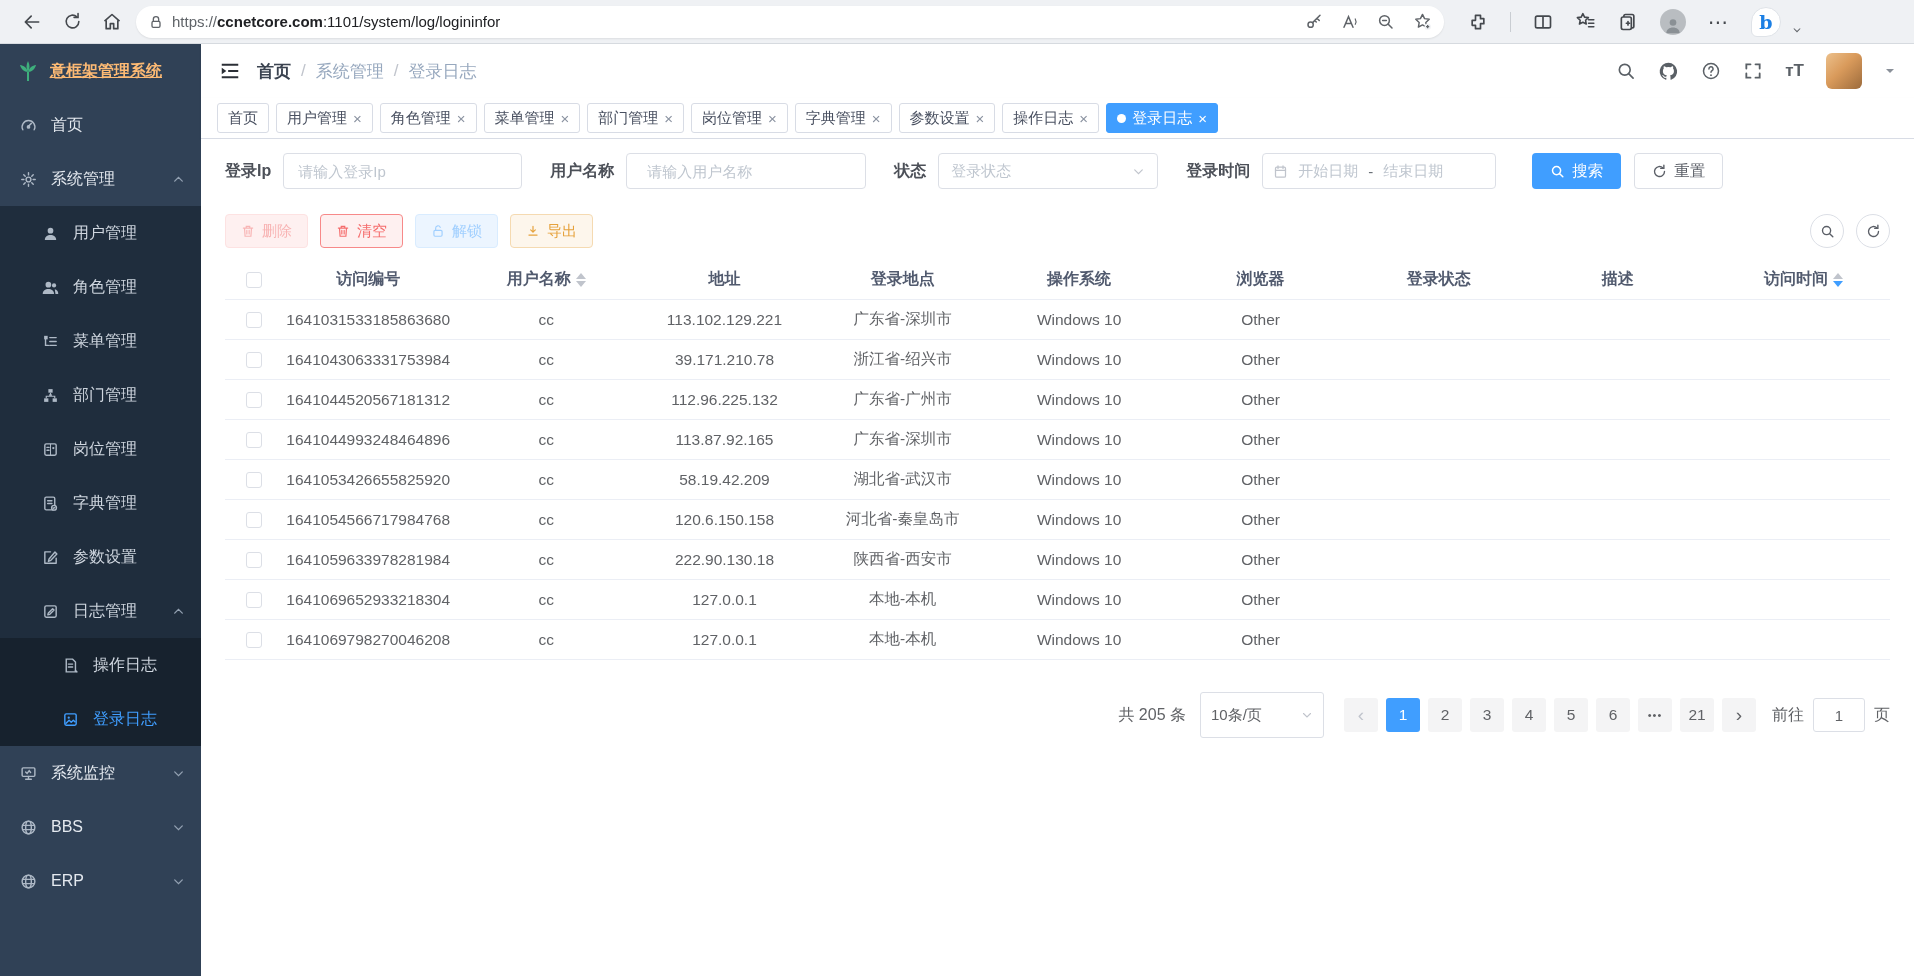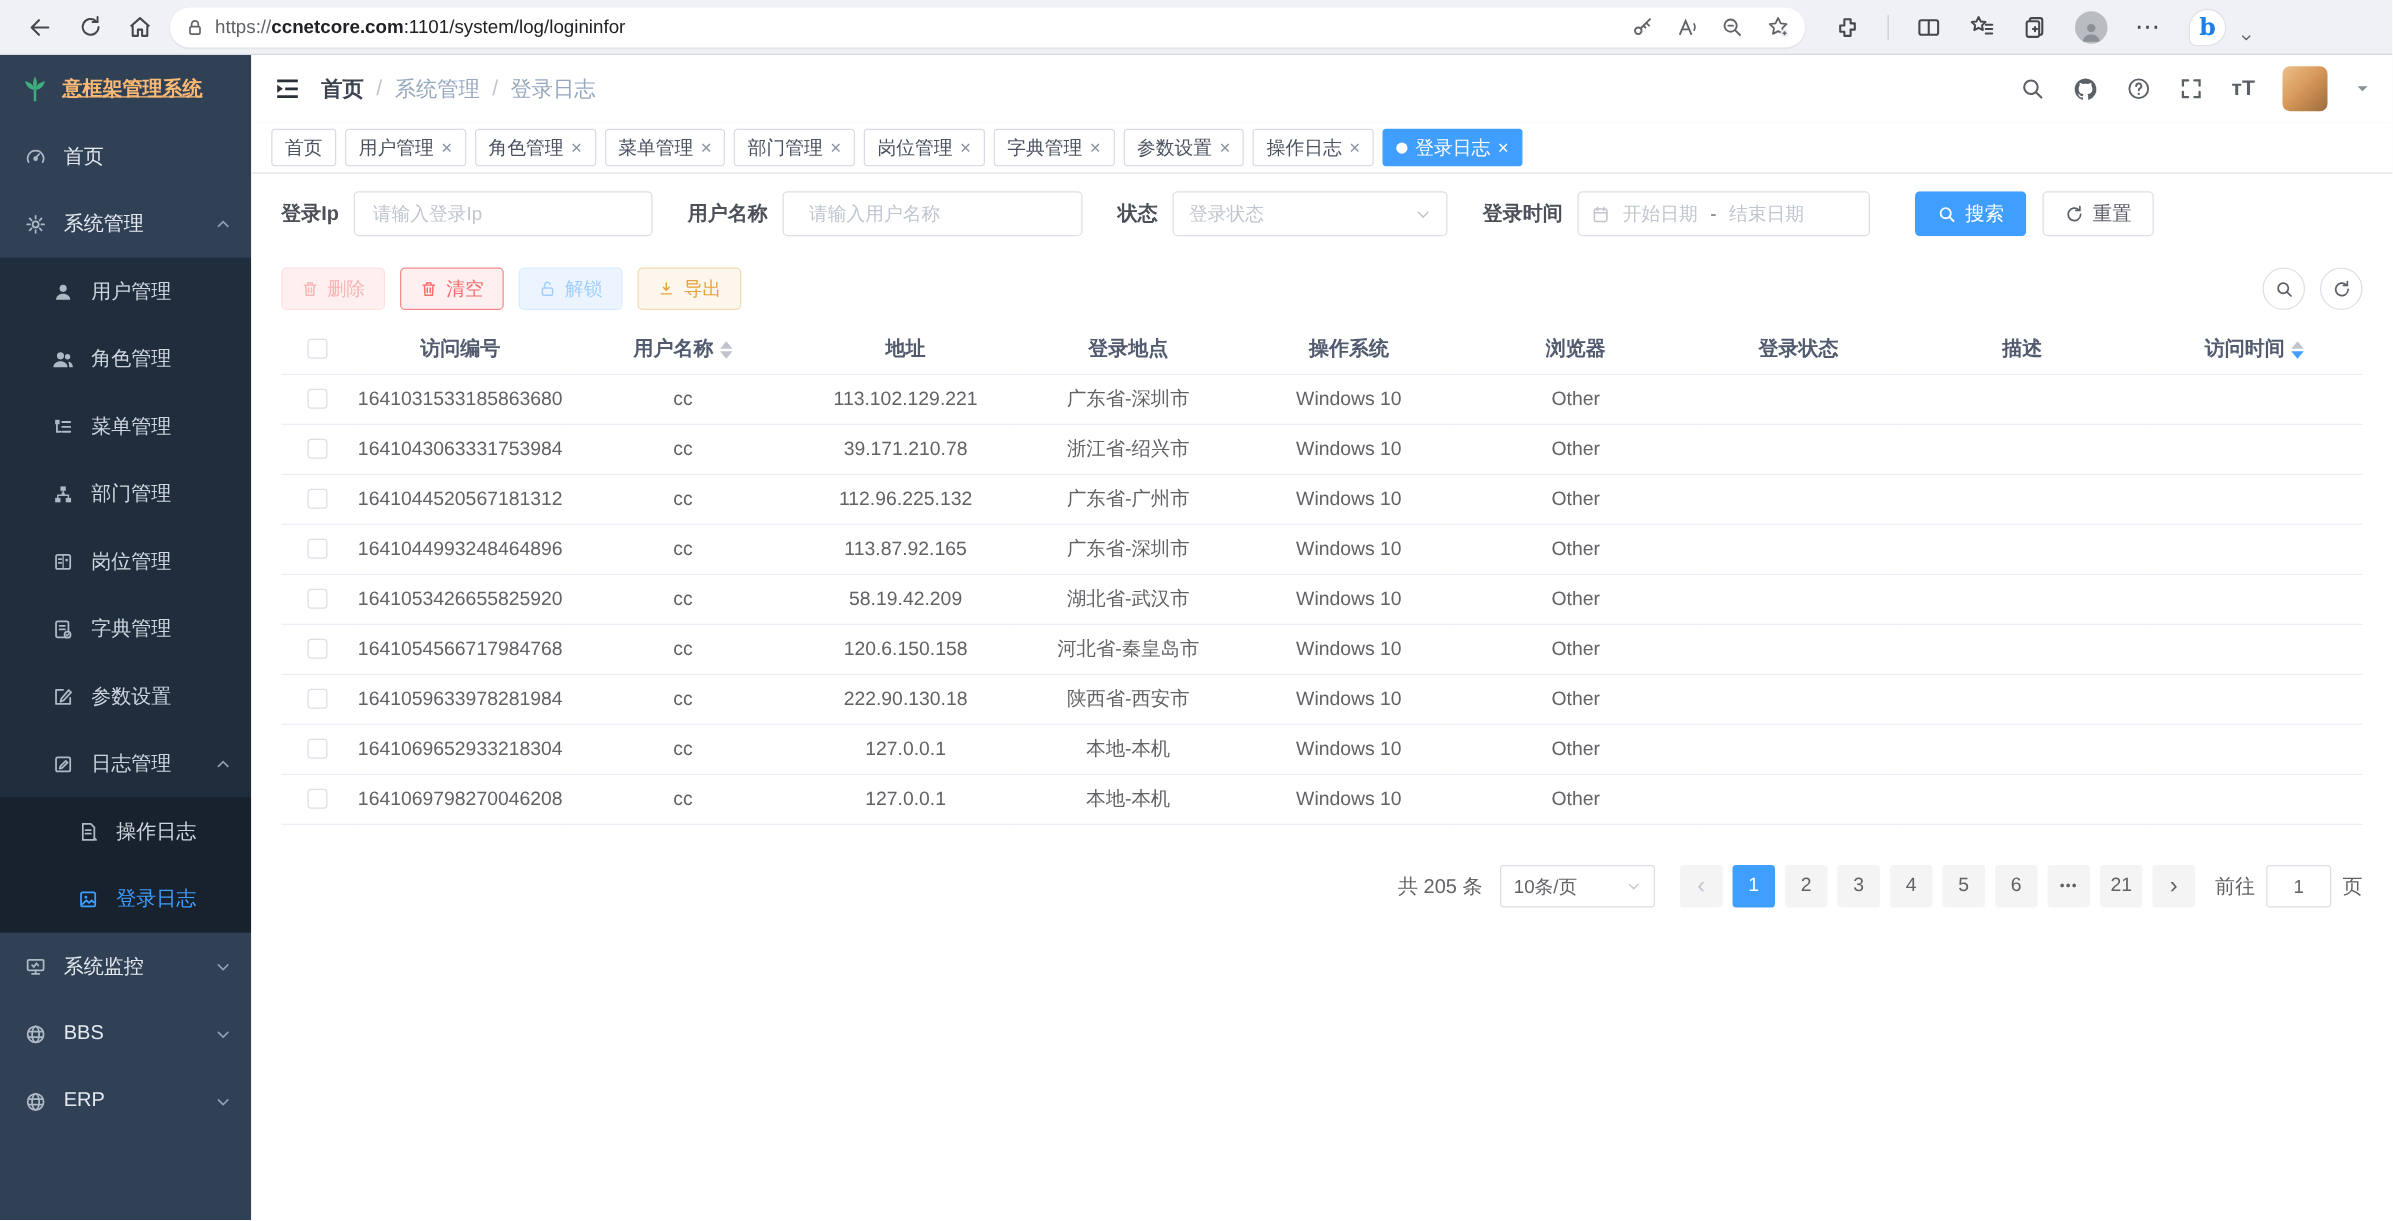--- a/index.html
+++ b/index.html
@@ -111,21 +111,21 @@
     display:inline-block; vertical-align:middle; cursor:pointer; }
   .sort { display:inline-flex; flex-direction:column; gap:2px; margin-left:5px; vertical-align:middle; }
   .sort i { width:0; height:0; border-left:5px solid transparent; border-right:5px solid transparent; }
   .sort .up { border-bottom:6px solid #c0c4cc; }
   .sort .down { border-top:6px solid #c0c4cc; }
   .sort .down.on { border-top-color:#409eff; }
 
   .pager { display:flex; align-items:center; justify-content:flex-end; margin-top:32px;
     font-size:16px; color:#606266; }
   .pg-total { margin-right:14px; }
-  .ps-select { width:124px; height:34px; border:1px solid #dcdfe6; border-radius:3px; background:#fff;
+  .ps-select { width:124px; height:46px; border:1px solid #dcdfe6; border-radius:3px; background:#fff;
     display:flex; align-items:center; padding:0 10px; color:#606266; font-size:15px; cursor:pointer;
     margin-right:16px; }
   .ps-select .sel-caret { margin-left:auto; color:#c0c4cc; }
   .pg { min-width:34px; height:34px; border:none; background:#f4f4f5; border-radius:3px; margin:0 4px;
     font-size:15.5px; color:#606266; cursor:pointer; font-family:inherit; padding:0 6px; }
   .pg.active { background:#409eff; color:#fff; }
   .pg.nav { font-size:19px; }
   .pg.prev { color:#c0c4cc; }
   .pg-goto { display:flex; align-items:center; gap:9px; margin-left:12px; }
   .goto-input { width:52px; height:34px; border:1px solid #dcdfe6; border-radius:3px; text-align:center;

